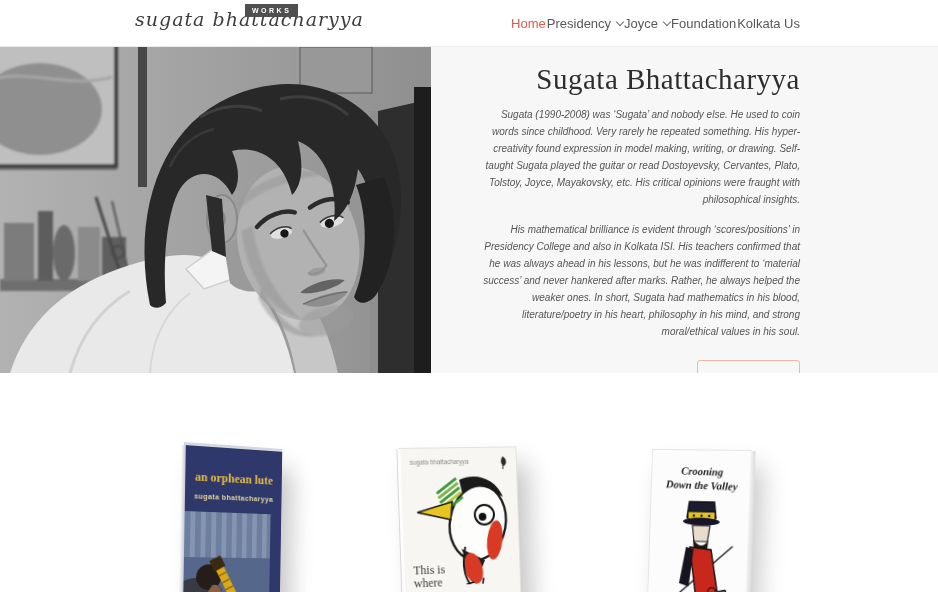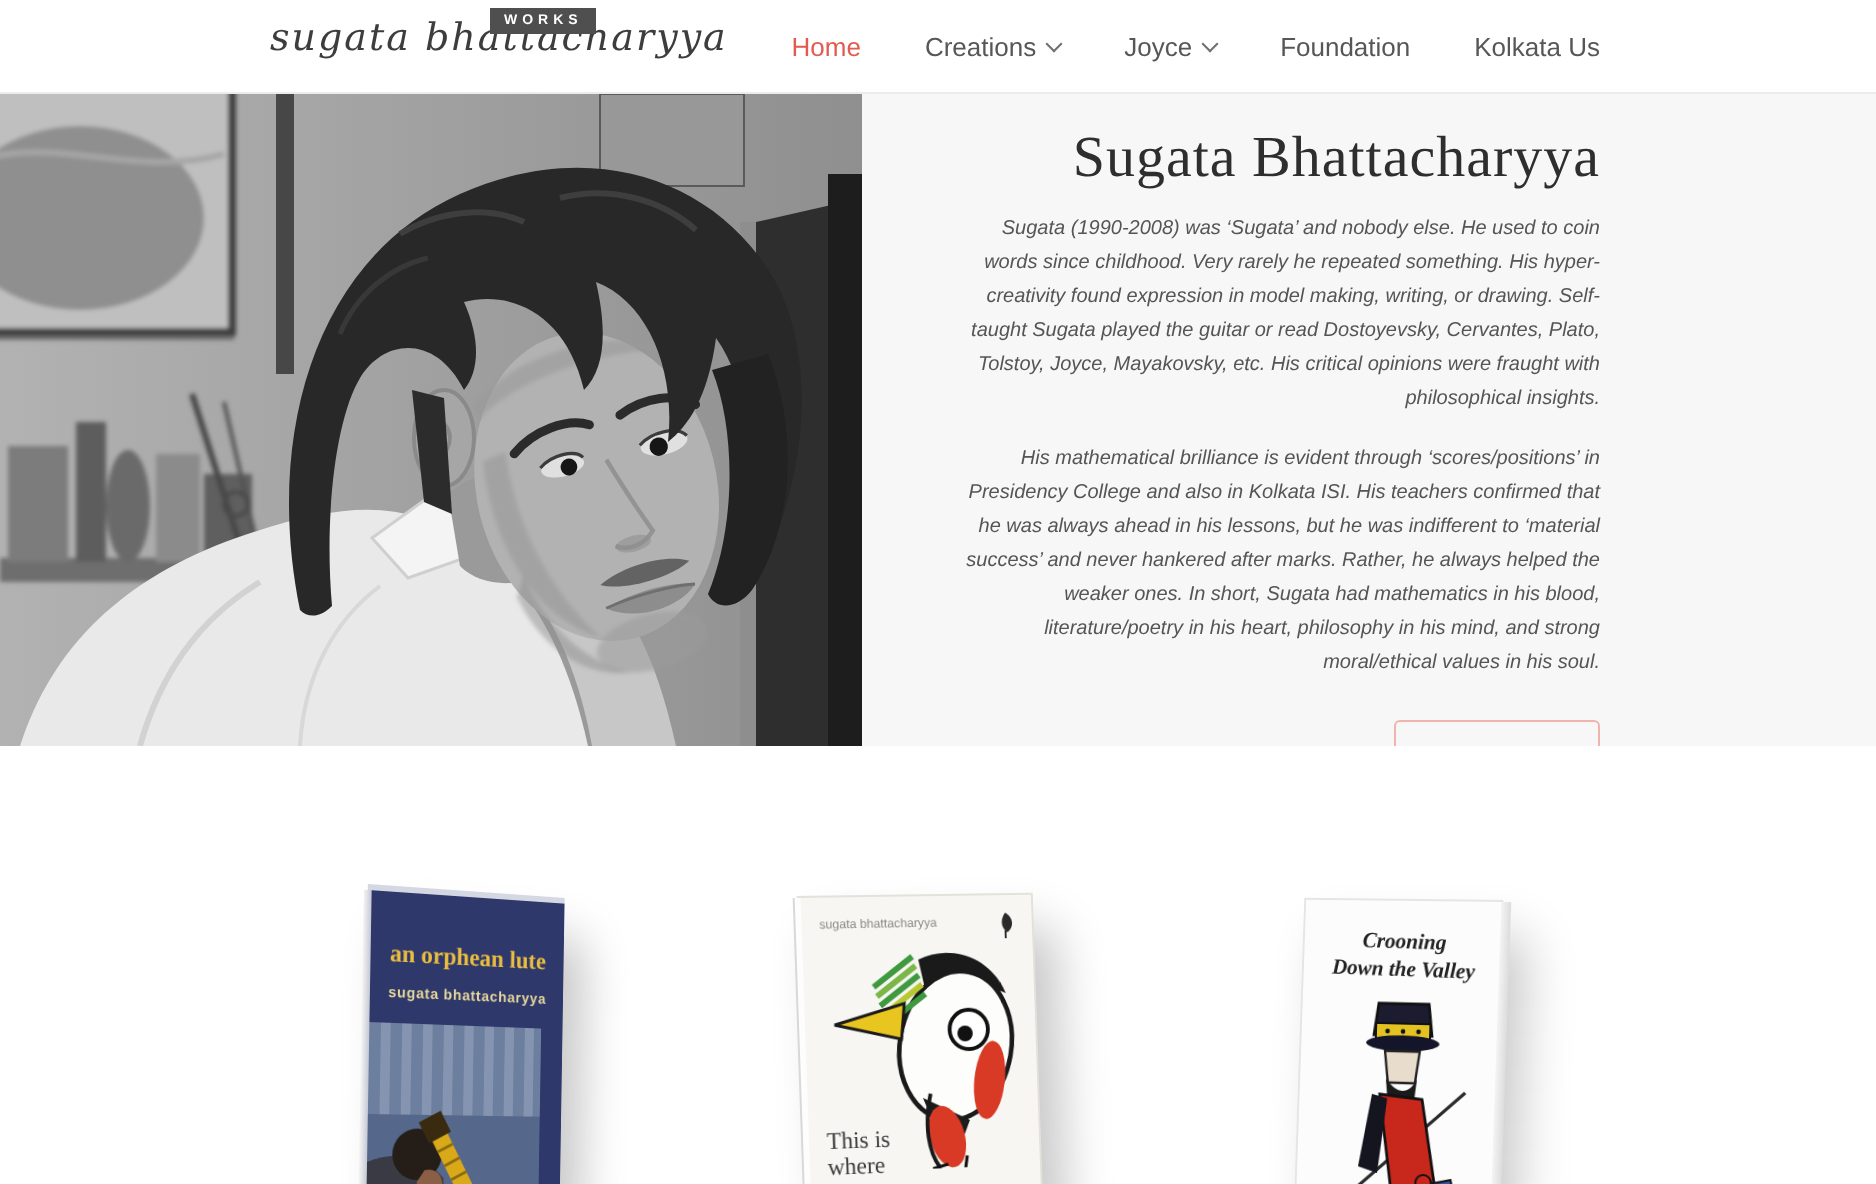--- a/index.html
+++ b/index.html
@@ -9,21 +9,21 @@
 
   
   .site-header { position:absolute; top:0; left:0; width:938px; height:47px;
                  background:#fff; border-bottom:1px solid #ececec; z-index:10; }
   .logo { position:absolute; left:135px; top:8px; cursor:pointer; }
   .logo-script { font-family:"DejaVu Serif", serif; font-style:italic; font-size:19px;
                  color:#3d3d3d; letter-spacing:1px; }
   .logo-badge { position:absolute; left:110px; top:-4px; background:#4f4f4f; color:#fff;
                 font-size:7px; font-weight:bold; letter-spacing:2.5px; padding:3px 7px; }
   .main-nav { position:absolute; right:138px; top:0; height:47px; display:flex;
-              align-items:center; gap:32px; font-size:13px; }
+              align-items:center; gap:1px; font-size:13px; }
   .nav-item { display:flex; align-items:center; gap:6px; color:#575757; font-weight:500;
               cursor:pointer; text-decoration:none; }
   .nav-item.active { color:#e25a50; }
   .chev { width:6px; height:6px; border-right:1.5px solid #6f6f6f; border-bottom:1.5px solid #6f6f6f;
           transform:rotate(45deg); display:inline-block; margin-top:-4px; }
 
   
   .hero { position:absolute; top:47px; left:0; width:938px; height:326px; background:#f7f7f7; }
   .hero-photo { position:absolute; left:0; top:0; width:431px; height:326px; overflow:hidden;
                 background:#a6a6a6; }
@@ -86,21 +86,21 @@
   <header class="site-header">
     <div class="logo">
       <span class="logo-script">sugata bhattacharyya</span>
       <span class="logo-badge">WORKS</span>
     </div>
     <nav class="main-nav">
       <a class="nav-item active">
         <span>Home</span>
       </a>
       <a class="nav-item">
-        <span>Creations</span>
+        <span>Presidency</span>
         <span class="chev"></span>
       </a>
       <a class="nav-item">
         <span>Joyce</span>
         <span class="chev"></span>
       </a>
       <a class="nav-item">
         <span>Foundation</span>
       </a>
       <a class="nav-item">

